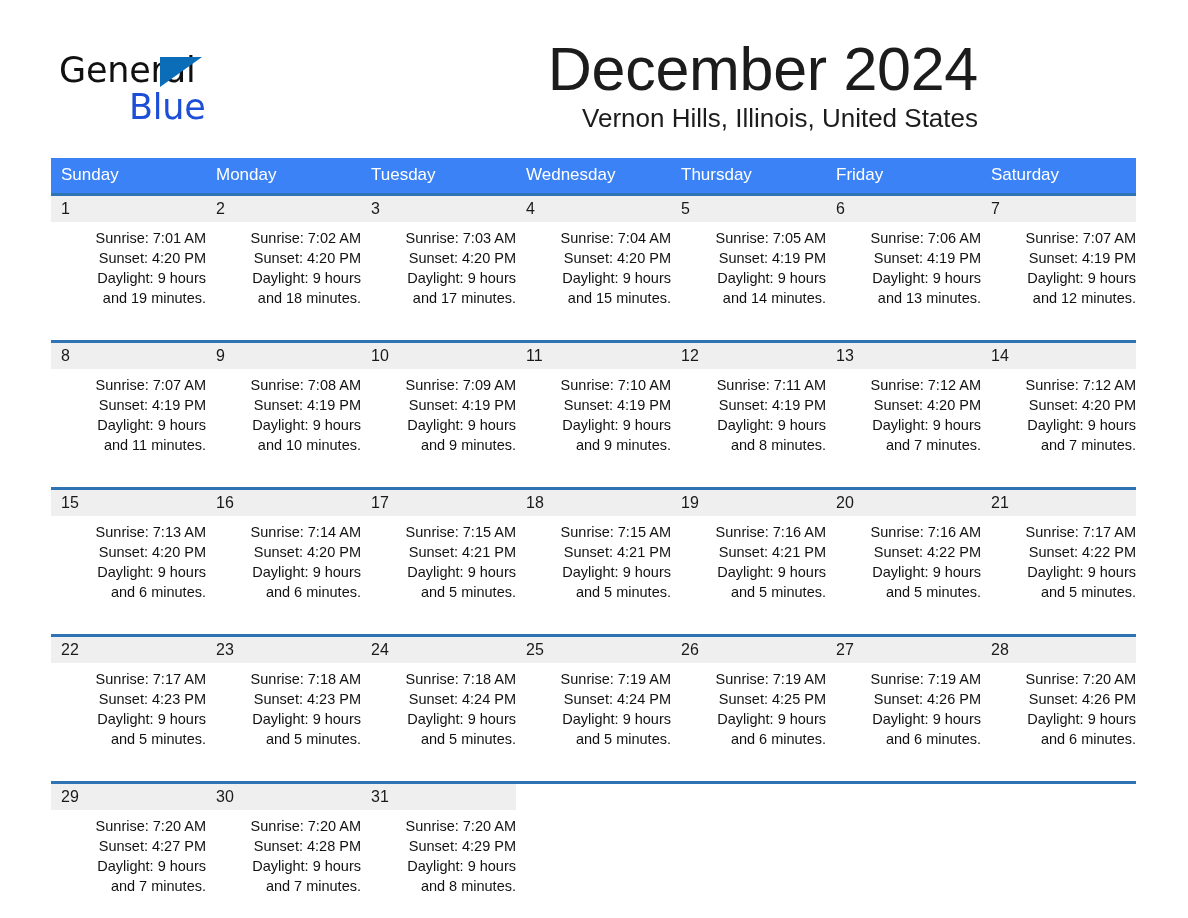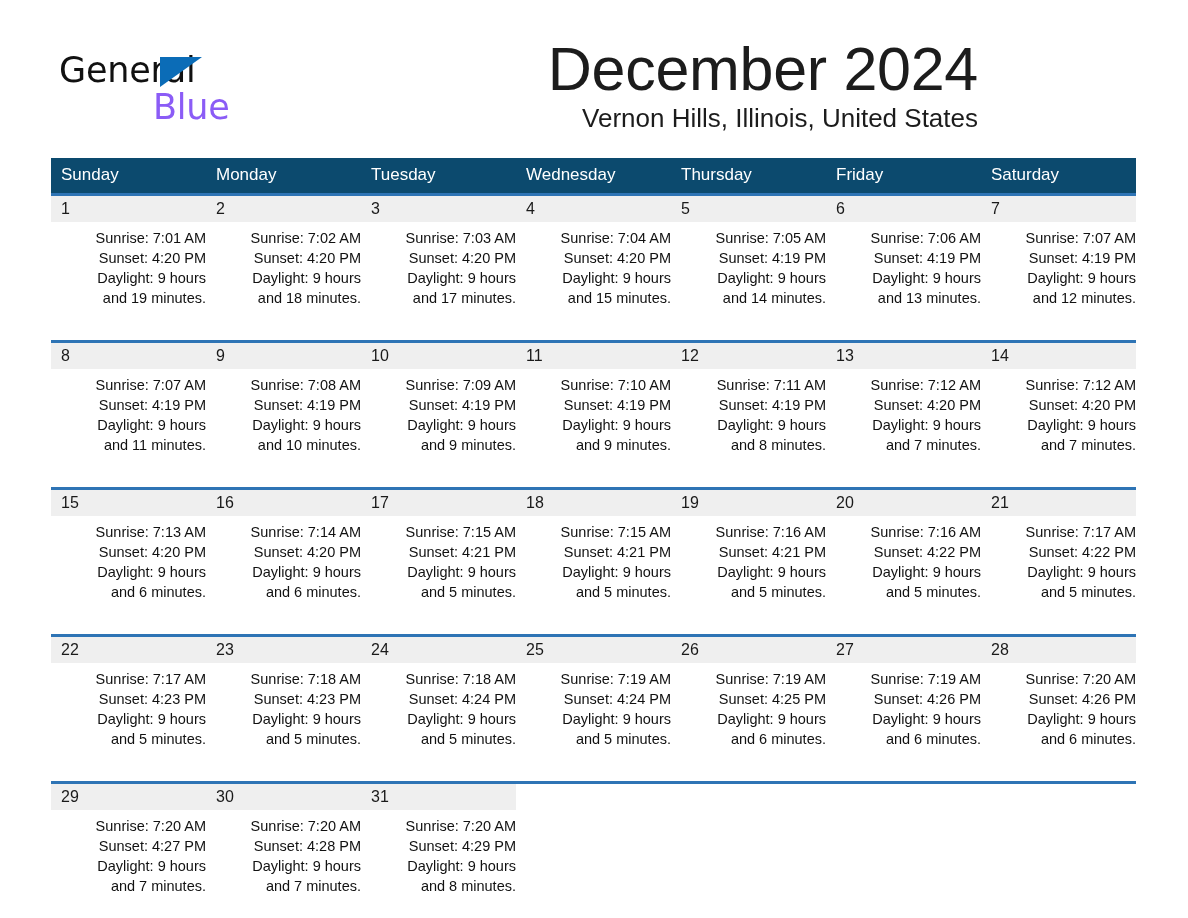--- a/index.html
+++ b/index.html
@@ -52,25 +52,25 @@
     position: absolute;
     left: 101px;
     top: 7px;
     width: 0;
     height: 0;
     border-left: 42px solid #0b6cb7;
     border-bottom: 30px solid transparent;
   }
   .logo-blue {
     position: absolute;
-    left: 94px;
+    left: 70px;
     top: 37px;
     font-size: 35px;
     line-height: 40px;
-    color: #8b5cf6;
+    color: #1d4ed8;
     letter-spacing: -0.2px;
     font-family: "DejaVu Sans", sans-serif;
     font-weight: 400;
   }
   .title-block {
     position: absolute;
     right: 0;
     top: 0;
     text-align: right;
   }
@@ -94,21 +94,21 @@
   
   .calendar {
     position: absolute;
     left: 51px;
     top: 158px;
     width: 1085px;
   }
   .dow-row {
     display: flex;
     width: 100%;
-    background: #0c4a6e;
+    background: #3b82f6;
   }
   .dow-cell {
     flex: 1 1 0;
     min-width: 0;
     box-sizing: border-box;
     padding: 6px 0 7px 10px;
     color: #ffffff;
     font-size: 17px;
     line-height: 22px;
     font-weight: 400;

